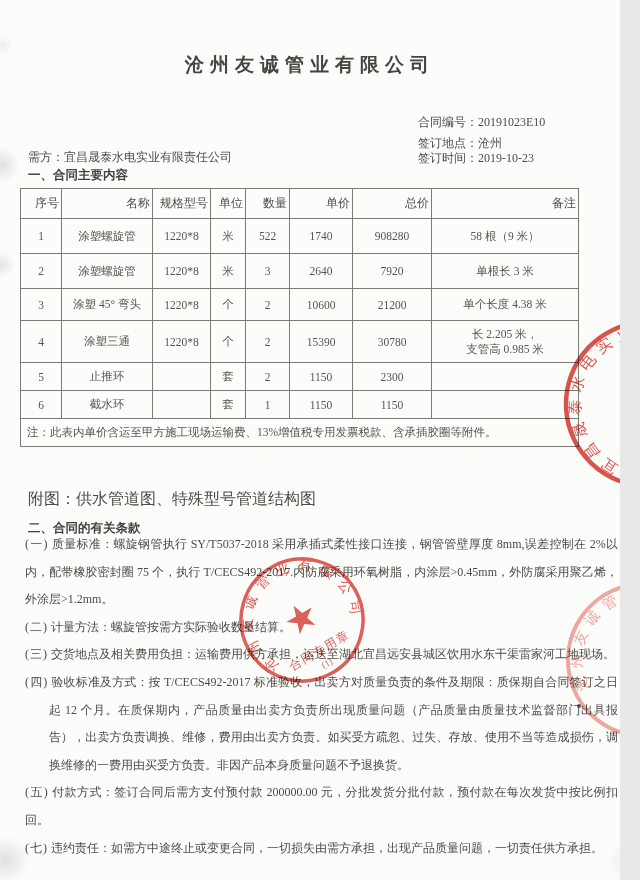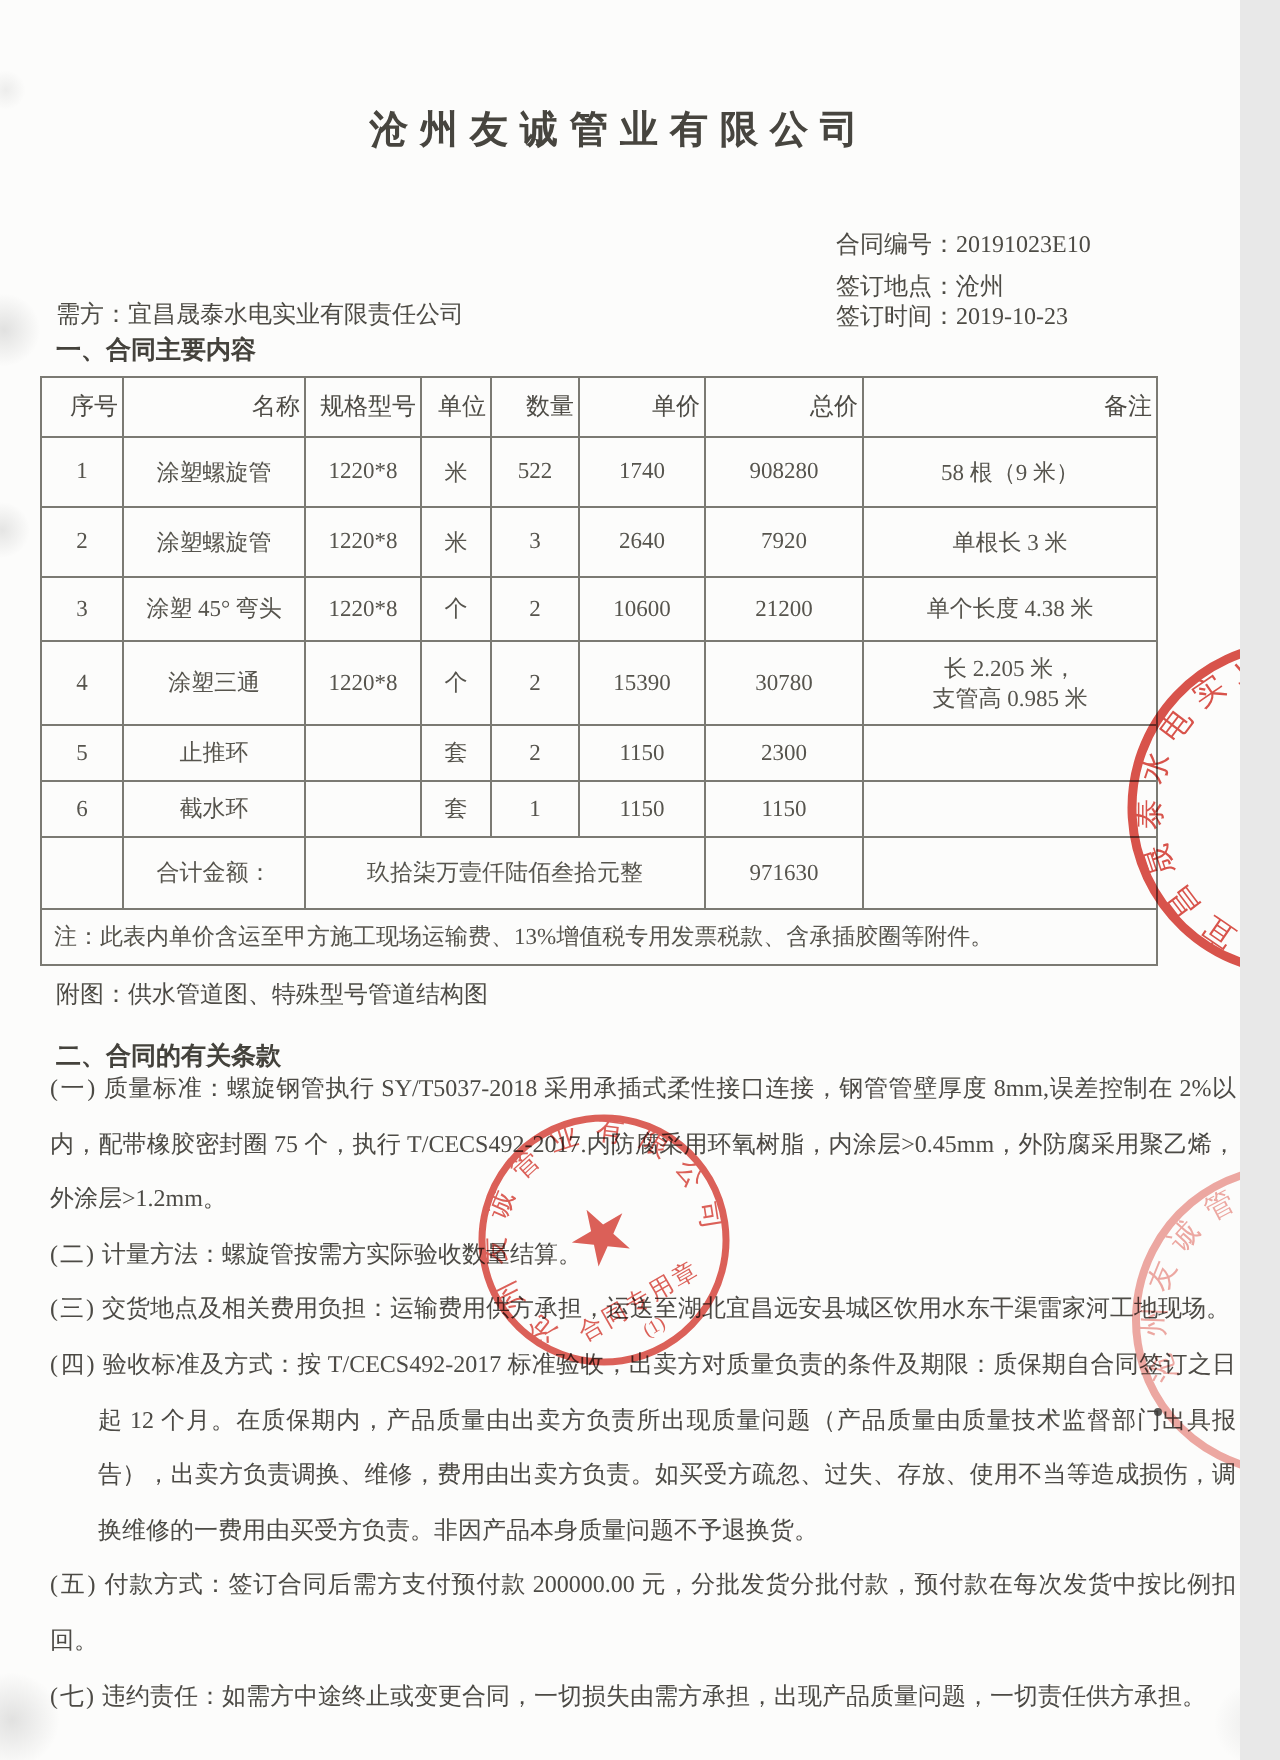--- a/index.html
+++ b/index.html
@@ -21,21 +21,21 @@
          font-size:17px;font-weight:600;letter-spacing:12px;color:#47453f;}
   .meta-line{position:absolute;font-size:12px;white-space:nowrap;color:#4d4b45;}
   #supplier-line{left:28px;top:116px;}
   #buyer-line{left:28px;top:149px;}
   #contract-no-line{left:418px;top:114px;}
   #place-line{left:418px;top:135px;}
   #time-line{left:418px;top:150px;}
   .sec-heading{position:absolute;font-size:12.5px;font-weight:700;color:#44423c;white-space:nowrap;}
   #sec1-heading{left:28px;top:167px;font-family:Liberation Mono, monospace;}
   #sec2-heading{left:28px;top:520px;}
-  #attachment-line{position:absolute;left:28px;top:489px;font-size:12px;color:#4d4b45;text-align:right;}
+  #attachment-line{position:absolute;left:28px;top:489px;font-size:16px;color:#4d4b45;text-align:right;}
 
   table.items{position:absolute;left:20px;top:188px;width:558px;border-collapse:collapse;
       table-layout:fixed;font-size:11.5px;color:#56544d;}
   table.items th,table.items td{border:1px solid #7b7a73;text-align:center;vertical-align:middle;
       padding:1px 2px;font-weight:normal;white-space:pre-line;overflow:hidden;}
   table.items th{font-size:12px;color:#4d4b45;text-align:right;}
   table.items td.note{text-align:left;padding-left:6px;font-family:Liberation Serif, serif;}
 
   .clauses{position:absolute;left:25px;top:531px;width:593px;font-size:12px;
       line-height:27.6px;text-align:justify;color:#4c4a45;}
@@ -143,27 +143,20 @@
         <tr style="height:28px">
           <td>6</td>
           <td>截水环</td>
           <td></td>
           <td>套</td>
           <td>1</td>
           <td>1150</td>
           <td>1150</td>
           <td></td>
         </tr>
-        <tr style="height:36px">
-          <td></td>
-          <td>合计金额：</td>
-          <td colspan="4">玖拾柒万壹仟陆佰叁拾元整</td>
-          <td>971630</td>
-          <td></td>
-        </tr>
         <tr style="height:28px">
           <td colspan="8" class="note">注：此表内单价含运至甲方施工现场运输费、13%增值税专用发票税款、含承插胶圈等附件。</td>
         </tr>
       </tbody>
     </table>
 
   <div id="attachment-line">附图：供水管道图、特殊型号管道结构图</div>
 
   <div class="sec-heading" id="sec2-heading">二、合同的有关条款</div>
 

